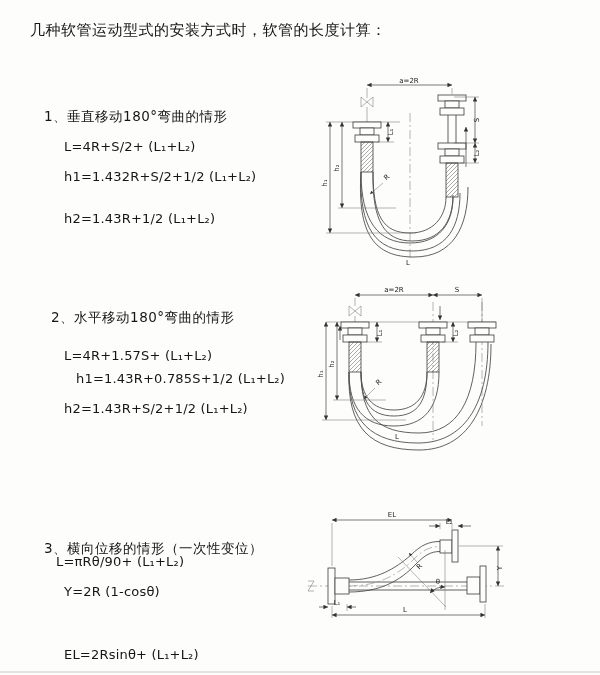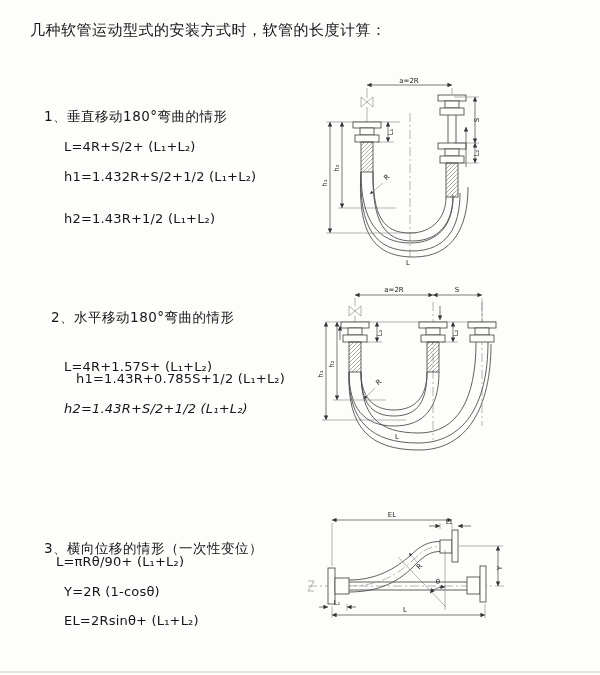--- a/index.html
+++ b/index.html
@@ -25,28 +25,28 @@
 <body>
 
 <div class="abs title" style="left:30px;top:21px;">几种软管运动型式的安装方式时，软管的长度计算：</div>
 
 <div class="abs hd" style="left:44px;top:108px;">1、垂直移动180°弯曲的情形</div>
 <div class="abs fm" style="left:64px;top:139px;">L=4R+S/2+ (L₁+L₂)</div>
 <div class="abs fm" style="left:64px;top:169px;">h1=1.432R+S/2+1/2 (L₁+L₂)</div>
 <div class="abs fm" style="left:64px;top:199px;margin-top:12px;">h2=1.43R+1/2 (L₁+L₂)</div>
 
 <div class="abs hd" style="left:44px;top:309px;margin-left:7px;">2、水平移动180°弯曲的情形</div>
-<div class="abs fm" style="left:64px;top:359px;text-align:right;">L=4R+1.57S+ (L₁+L₂)</div>
+<div class="abs fm" style="left:64px;top:348px;text-align:right;">L=4R+1.57S+ (L₁+L₂)</div>
 <div class="abs fm" style="left:76px;top:371px;">h1=1.43R+0.785S+1/2 (L₁+L₂)</div>
-<div class="abs fm" style="left:64px;top:401px;font-style:italic;">h2=1.43R+S/2+1/2 (L₁+L₂)</div>
+<div class="abs fm" style="left:64px;top:401px;">h2=1.43R+S/2+1/2 (L₁+L₂)</div>
 
 <div class="abs hd" style="left:44px;top:540px;">3、横向位移的情形（一次性变位）</div>
 <div class="abs fm" style="left:56px;top:554px;">L=πRθ/90+ (L₁+L₂)</div>
 <div class="abs fm" style="left:64px;top:584px;">Y=2R (1-cosθ)</div>
-<div class="abs fm" style="left:64px;top:613px;">EL=2Rsinθ+ (L₁+L₂)</div>
+<div class="abs fm" style="left:64px;top:647px;">EL=2Rsinθ+ (L₁+L₂)</div>
 
 <svg style="left:320px;top:75px;" width="270" height="192" viewBox="0 0 270 192">
   <defs>
     <marker id="m1" viewBox="0 0 7 7" markerWidth="6.5" markerHeight="6.5" refX="7" refY="3.5" orient="auto-start-reverse">
       <path d="M0,0 L7,3.5 L0,7 z" fill="#333"></path>
     </marker>
     <pattern id="p1" width="4" height="4" patternUnits="userSpaceOnUse">
       <path d="M0,4 L4,0 M-1,1 L1,-1 M3,5 L5,3" stroke="#5a5a5a" stroke-width=".5"></path>
     </pattern>
   </defs>

